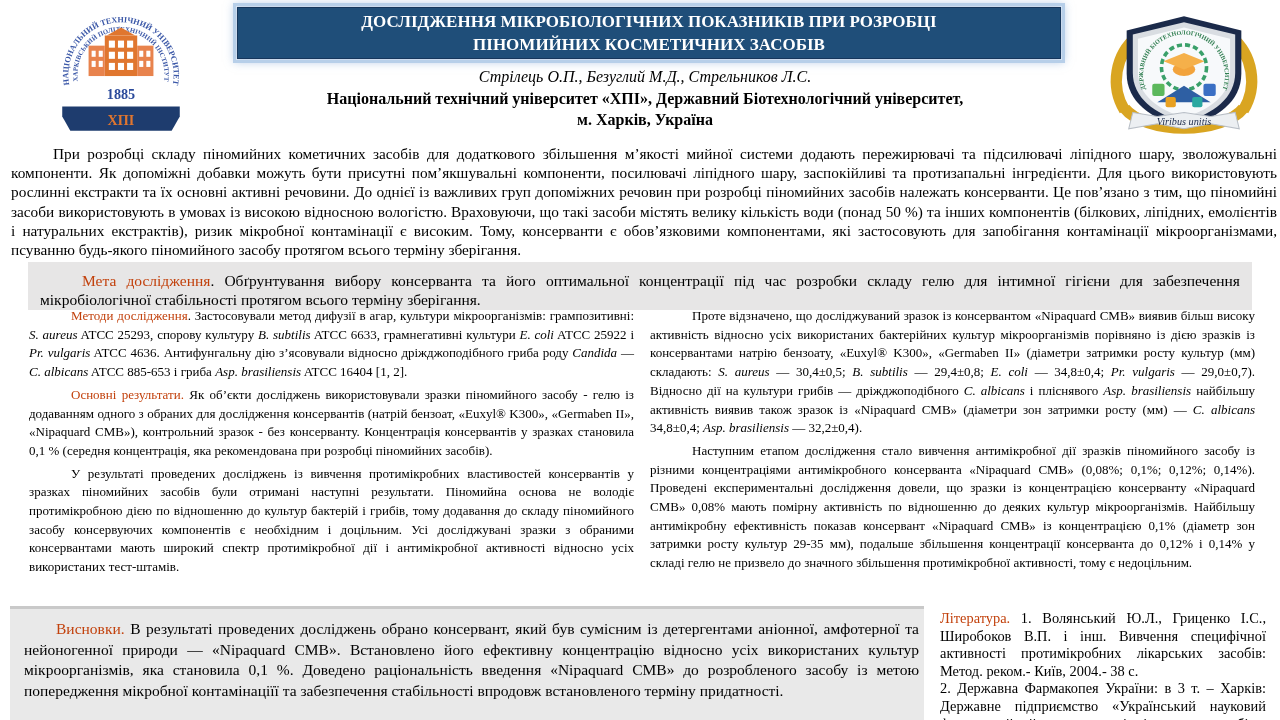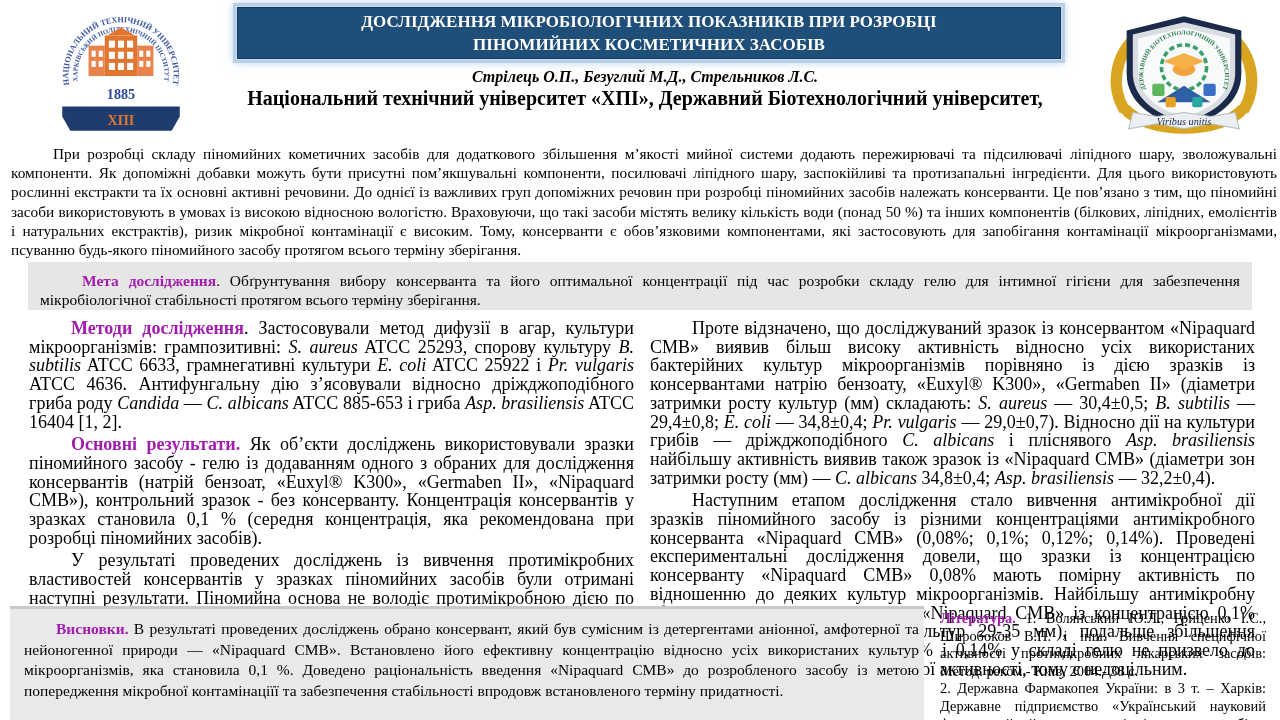--- a/index.html
+++ b/index.html
@@ -12,32 +12,32 @@
   .logo-right{position:absolute;left:1098px;top:10px;width:172px;height:127px;}
   .title-banner{
     position:absolute;left:237px;top:7px;width:822px;height:50px;
     background:#1F4E79;border:1px solid #16365c;
     outline:3px solid #b7cfe9;outline-offset:1px;
     box-shadow:0 0 9px 3px rgba(120,160,210,.55);
     display:flex;flex-direction:column;justify-content:center;align-items:center;
     color:#ffffff;font-weight:bold;font-size:17px;line-height:23px;text-align:left;
   }
   .head-center{position:absolute;left:220px;top:66px;width:850px;text-align:center;}
-  .authors{font-size:16px;font-weight:bold;font-style:italic;line-height:22px;}
-  .affil{font-size:20px;font-weight:bold;line-height:21px;}
+  .authors{font-size:16px;font-weight:normal;font-style:italic;line-height:22px;}
+  .affil{font-size:16px;font-weight:bold;line-height:21px;}
   
   p{margin:4px;text-align:justify;}
   .intro{position:absolute;left:7px;top:140px;width:1266px;font-size:15.3px;line-height:19.2px;text-indent:42px;}
   .aim-box{position:absolute;left:28px;top:262px;width:1224px;height:48px;background:#E7E6E6;}
   .aim-box p{font-size:15.5px;line-height:19px;text-indent:42px;padding:5px 8px 0 8px;}
-  .col{position:absolute;top:315px;width:613px;font-size:18px;line-height:18.7px;}
+  .col{position:absolute;top:303px;width:613px;font-size:13px;line-height:18.7px;}
   .col p{text-indent:42px;}
   .col-left{left:25px;}
   .col-right{left:646px;}
-  .head{font-weight:bold;color:#a21caf;}
+  .head{font-weight:normal;color:#c2410c;}
   .i{font-style:italic;}
   .concl-box{
     position:absolute;left:10px;top:606px;width:914px;height:114px;
     background:#E9E9E9;border-top:3px solid #c9c9c9;box-sizing:border-box;
   }
   .concl-box p{font-size:15.5px;line-height:20.5px;text-indent:32px;padding:6px 1px 0 10px;}
   .lit{position:absolute;left:936px;top:606px;width:334px;}
   .lit p{font-size:14.4px;line-height:17.6px;white-space:pre-line;}
   
   .arc-text{font-family:"Liberation Serif","DejaVu Serif",serif;font-weight:bold;fill:#3a57a7;}
@@ -93,20 +93,21 @@
   </svg>
 
   <div class="title-banner">
     <div>ДОСЛІДЖЕННЯ МІКРОБІОЛОГІЧНИХ ПОКАЗНИКІВ ПРИ РОЗРОБЦІ</div>
     <div>ПІНОМИЙНИХ КОСМЕТИЧНИХ ЗАСОБІВ</div>
   </div>
 
   <div class="head-center">
     <div class="authors">Стрілець О.П., Безуглий М.Д., Стрельников Л.С.</div>
     <div class="affil">Національний технічний університет «ХПІ», Державний Біотехнологічний університет,</div>
+    <div class="affil">м. Харків, Україна</div>
   </div>
 
   <svg class="logo-right" viewBox="0 0 168 124">
     <defs>
       <path id="arcGreen" d="M 52,88 A 40,40 0 1 1 116,88" fill="none"></path>
     </defs>
     <g stroke="#D9A521" fill="none">
       <path d="M 26,98 A 56,56 0 0 1 38,26" stroke-width="11"></path>
       <path d="M 142,98 A 56,56 0 0 0 130,26" stroke-width="11"></path>
       <path d="M 26,96 A 62,30 0 0 0 142,96" stroke-width="11"></path>

